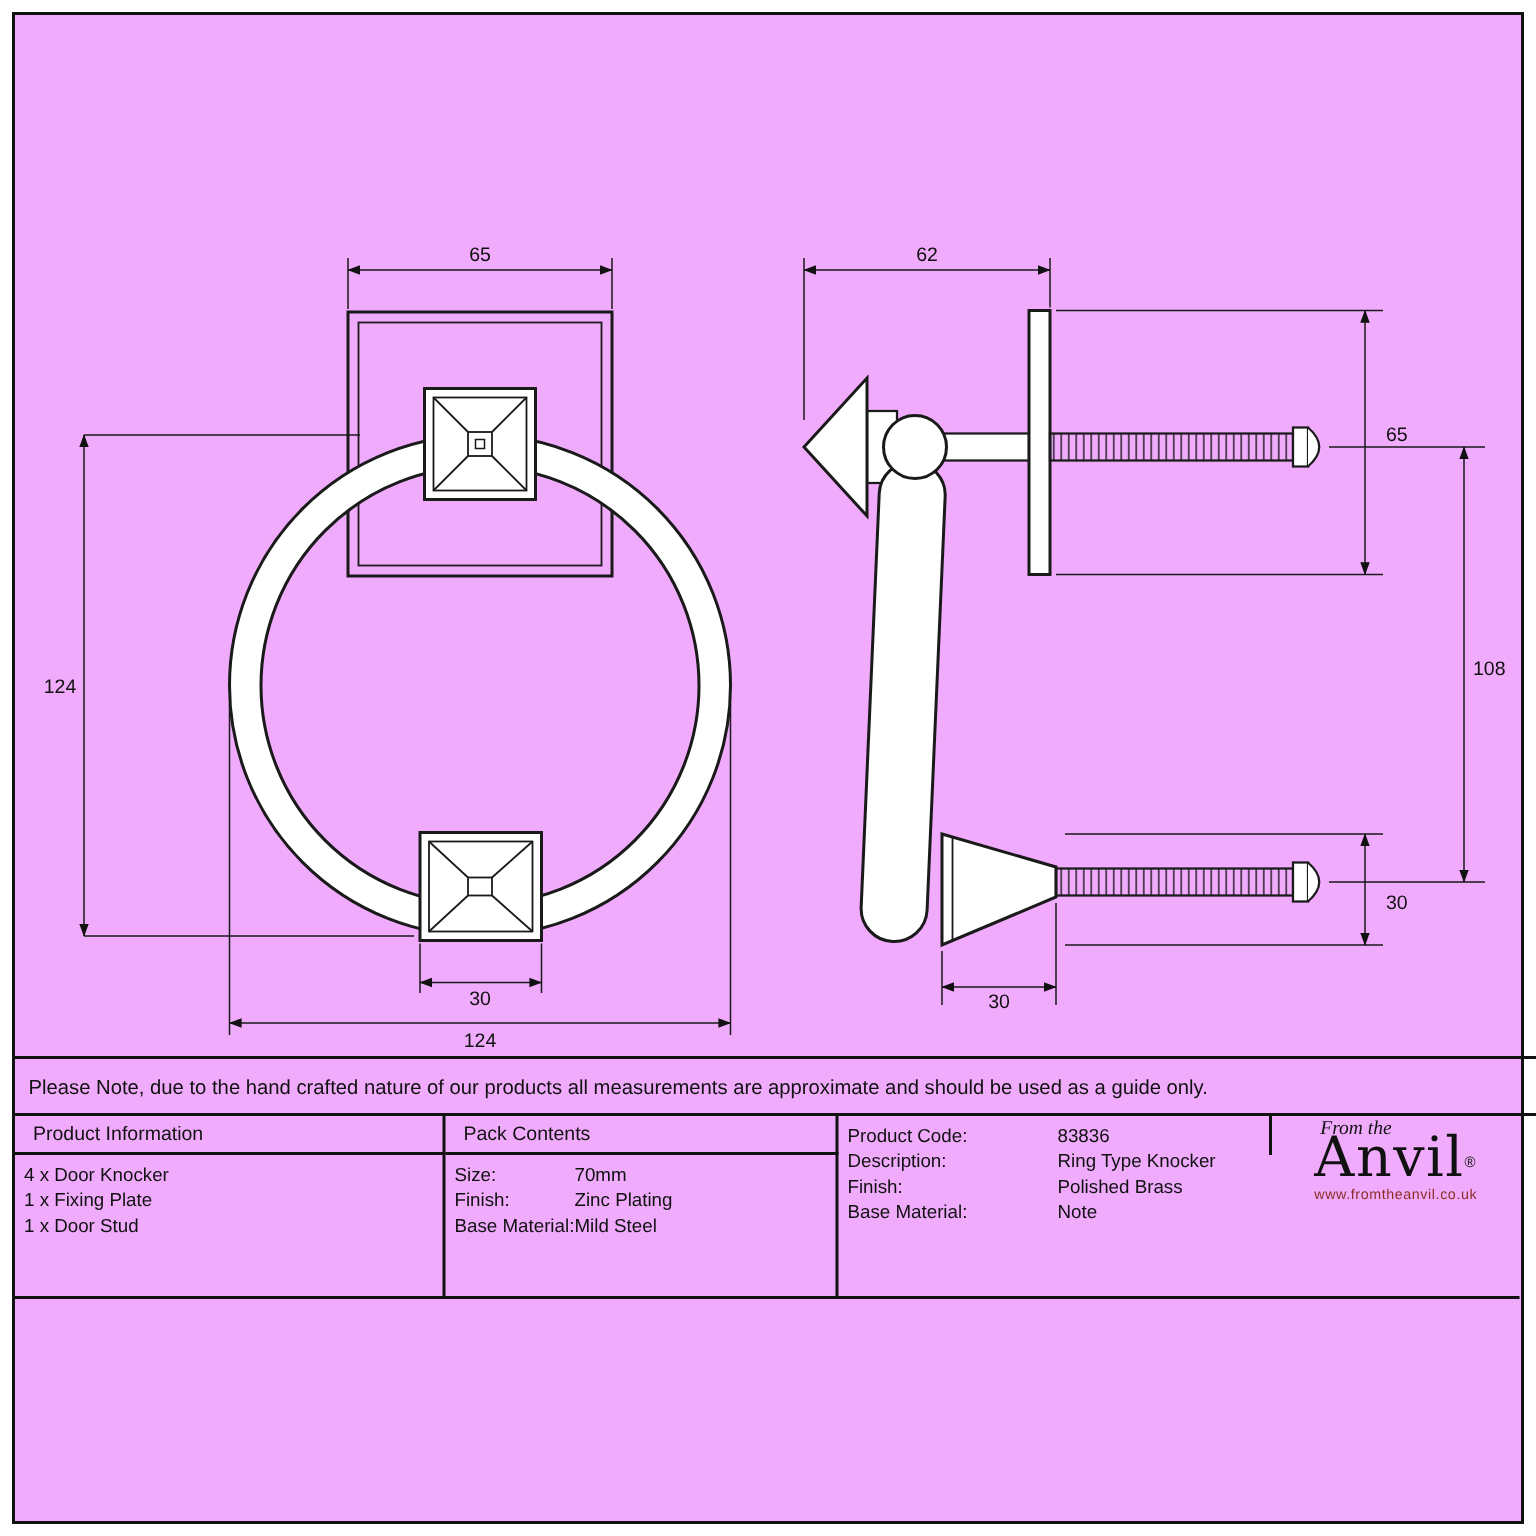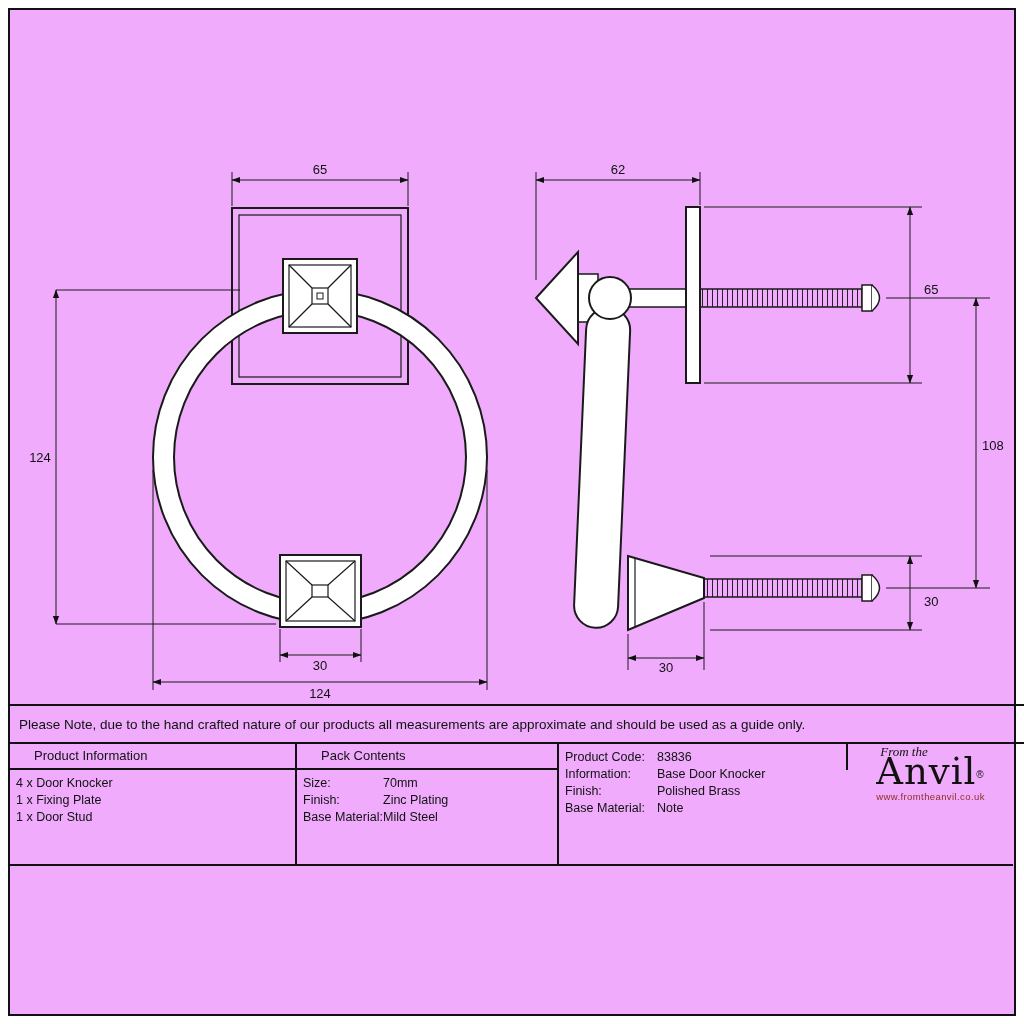--- a/index.html
+++ b/index.html
@@ -9,24 +9,24 @@
            border:2.5px solid #111; background:#f0abfc; }
   .drawing { position:absolute; left:0; top:0; width:1003px; height:694px; }
   .note { position:absolute; left:0; top:694px; width:1023px; height:40px;
           border-top:2px solid #111; border-bottom:2px solid #111;
           display:flex; align-items:center; padding-left:9px; font-size:13.5px; }
   .infotable { position:absolute; left:0; top:734px; width:1003px; height:122px;
                border-bottom:2px solid #111; display:grid;
                grid-template-columns:287px 262px 289px 1fr;
                grid-template-rows:26px 1fr; }
   .hcell { border-right:2px solid #111; border-bottom:2px solid #111;
-           padding:4px 24px; font-size:13px; }
+           padding:4px 12px; font-size:13px; }
   .bcell { border-right:2px solid #111; padding:5px 6px 4px; font-size:12.5px;
            line-height:17px; }
-  .kv { display:grid; grid-template-columns:92px 1fr; }
+  .kv { display:grid; grid-template-columns:92px 1fr;gap:48px; }
   .kv3 { display:grid; grid-template-columns:80px 1fr; }
   .logocell { grid-column:4; grid-row:1 / 3; display:flex; flex-direction:column;
               align-items:center; justify-content:flex-start; }
   .logo-block { display:inline-block; text-align:left; }
   .logo-pre { display:block; font-family:"Liberation Serif", serif; font-style:italic;
               font-size:13px; margin-left:4px; margin-bottom:-7px; }
   .logo-name { font-family:"DejaVu Serif", serif; font-weight:400; font-size:37px;
                line-height:38px; letter-spacing:1px; }
   .logo-reg { font-size:10px; vertical-align:super; }
   .logo-url { font-size:9.5px; color:#8b2f27; letter-spacing:0.4px; text-align:right;
@@ -163,22 +163,22 @@
         <div class="logo-url">www.fromtheanvil.co.uk</div>
       </div>
     </div>
 
     <div class="bcell">
       <div class="kv">
         <span>Product Code:</span>
         <span>83836</span>
       </div>
       <div class="kv">
-        <span>Information:</span>
-        <span>Base Door Knocker</span>
+        <span>Description:</span>
+        <span>Ring Type Knocker</span>
       </div>
       <div class="kv">
         <span>Finish:</span>
         <span>Polished Brass</span>
       </div>
       <div class="kv">
         <span>Base Material:</span>
         <span>Note</span>
       </div>
     </div>

